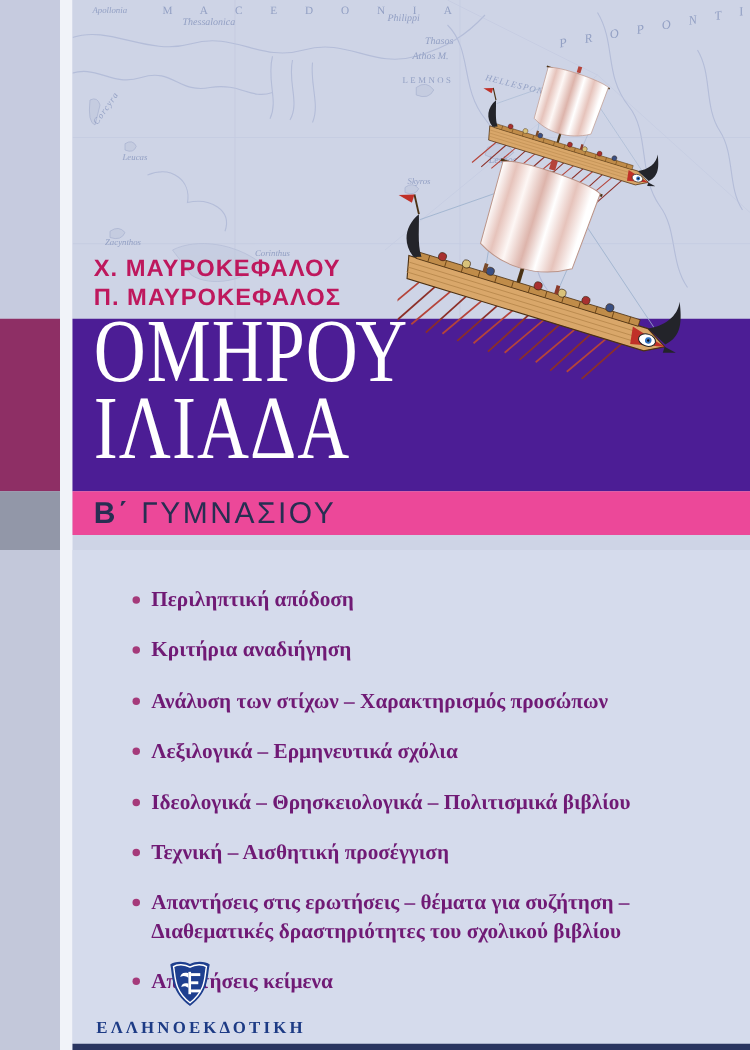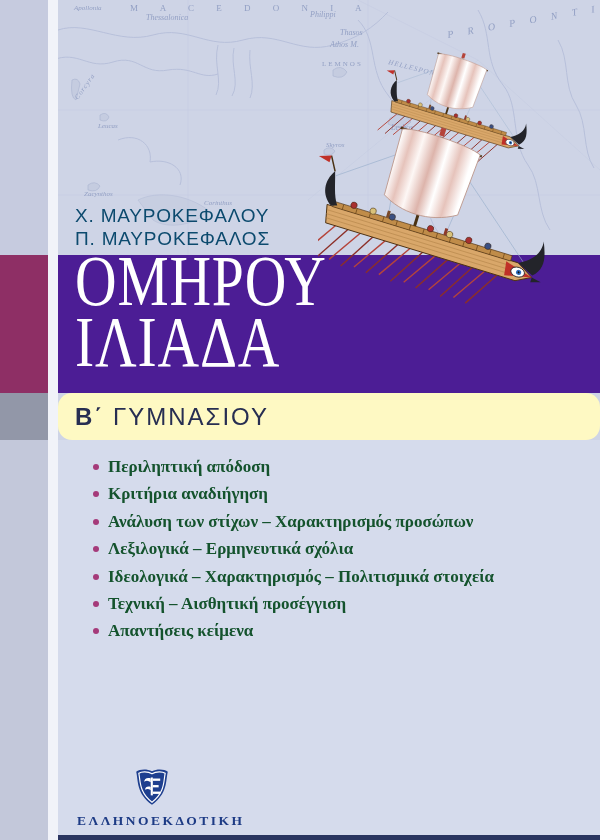--- a/index.html
+++ b/index.html
@@ -19,51 +19,51 @@
   
   .map-section{position:absolute; left:58px; top:0; width:542px; height:255px; background:#ced4e6; overflow:hidden;}
   .map-section svg{position:absolute; left:0; top:0;}
 
   
   .ships{position:absolute; left:318px; top:42px; width:282px; height:268px; z-index:5; pointer-events:none;}
 
   
   .authors{
     position:absolute; left:75px; top:204px; z-index:4;
-    font-family:"Liberation Sans", sans-serif; font-weight:400;
-    font-size:19px; line-height:23px; letter-spacing:0.8px; color:#0c4a6e;
+    font-family:"Liberation Sans", sans-serif; font-weight:700;
+    font-size:19px; line-height:23px; letter-spacing:0.8px; color:#be185d;
   }
 
   
   .band-title{position:absolute; left:58px; top:255px; width:542px; height:138px; background:#4c1d95; z-index:1;}
   .title{
     position:absolute; left:17px; top:-4px; color:#ffffff;
     font-family:"Liberation Serif", serif; font-weight:400;
     font-size:72px; line-height:61px; letter-spacing:1px;
     transform:scaleX(0.8); transform-origin:0 0; white-space:nowrap;
   }
 
   
-  .band-grade{position:absolute; left:58px; top:393px; width:542px; height:47px; background:#fef9c3; z-index:1;
-    display:flex; align-items:center;border-radius:14px;}
+  .band-grade{position:absolute; left:58px; top:393px; width:542px; height:35px; background:#ec4899; z-index:1;
+    display:flex; align-items:center;}
   .grade{
     margin-left:17px; font-family:"Liberation Sans", sans-serif;
     font-size:24px; color:#272e52; letter-spacing:2px; white-space:nowrap;
   }
   .grade .g-letter{font-weight:700;}
   .grade .g-rest{font-weight:400;}
 
   
   .section-bottom{position:absolute; left:58px; top:440px; width:542px; height:400px; background:#d5dbec;}
 
   
   .features{position:absolute; left:88px; top:451px; margin:0; padding:0; list-style:none; z-index:2;}
   .features li{
-    position:relative; padding-left:15px; margin:5px; max-width:414px;
-    font-size:17px; line-height:22.4px; color:#14532d; font-weight:700;
+    position:relative; padding-left:15px; margin:18px; max-width:414px;
+    font-size:17px; line-height:22.4px; color:#701a75; font-weight:700;
   }
   .features li .dot{
     position:absolute; left:0; top:8px; width:6px; height:6px;
     border-radius:50%; background:#a53a7a;
   }
 
   
   .publisher{position:absolute; left:77px; top:768px; width:150px; text-align:center; z-index:2;}
   .publisher .logo{display:inline-block;}
   .publisher .pub-name{
@@ -245,22 +245,23 @@
     </div>
   </div>
 
   <div class="section-bottom"></div>
 
   <ul class="features">
       <li><span class="dot"></span><span>Περιληπτική απόδοση</span></li>
       <li><span class="dot"></span><span>Κριτήρια αναδιήγηση</span></li>
       <li><span class="dot"></span><span>Ανάλυση των στίχων – Χαρακτηρισμός προσώπων</span></li>
       <li><span class="dot"></span><span>Λεξιλογικά – Ερμηνευτικά σχόλια</span></li>
-      <li><span class="dot"></span><span>Ιδεολογικά – Χαρακτηρισμός – Πολιτισμικά στοιχεία</span></li>
+      <li><span class="dot"></span><span>Ιδεολογικά – Θρησκειολογικά – Πολιτισμικά βιβλίου</span></li>
       <li><span class="dot"></span><span>Τεχνική – Αισθητική προσέγγιση</span></li>
+      <li><span class="dot"></span><span>Απαντήσεις στις ερωτήσεις – θέματα για συζήτηση – Διαθεματικές δραστηριότητες του σχολικού βιβλίου</span></li>
       <li><span class="dot"></span><span>Απαντήσεις κείμενα</span></li>
     </ul>
 
   <div class="publisher">
     <svg class="logo" width="38" height="40" viewBox="0 0 36 38">
       <path d="M18,3 C13,0.5 6,1 3,3.5 C5,12 3,24 18,35 C33,24 31,12 33,3.5 C30,1 23,0.5 18,3 Z" fill="#1e3f8f"></path>
       <path d="M18,5.5 C14,3 8,3.2 5.5,5 C7,12 5.5,23 18,32.5 C30.5,23 29,12 30.5,5 C28,3.2 22,3 18,5.5 Z" fill="none" stroke="#ffffff" stroke-width="1.1"></path>
       <g fill="#ffffff">
         <rect x="16.8" y="9" width="2" height="17"></rect>
         <rect x="18.8" y="10" width="7" height="2.2"></rect>

